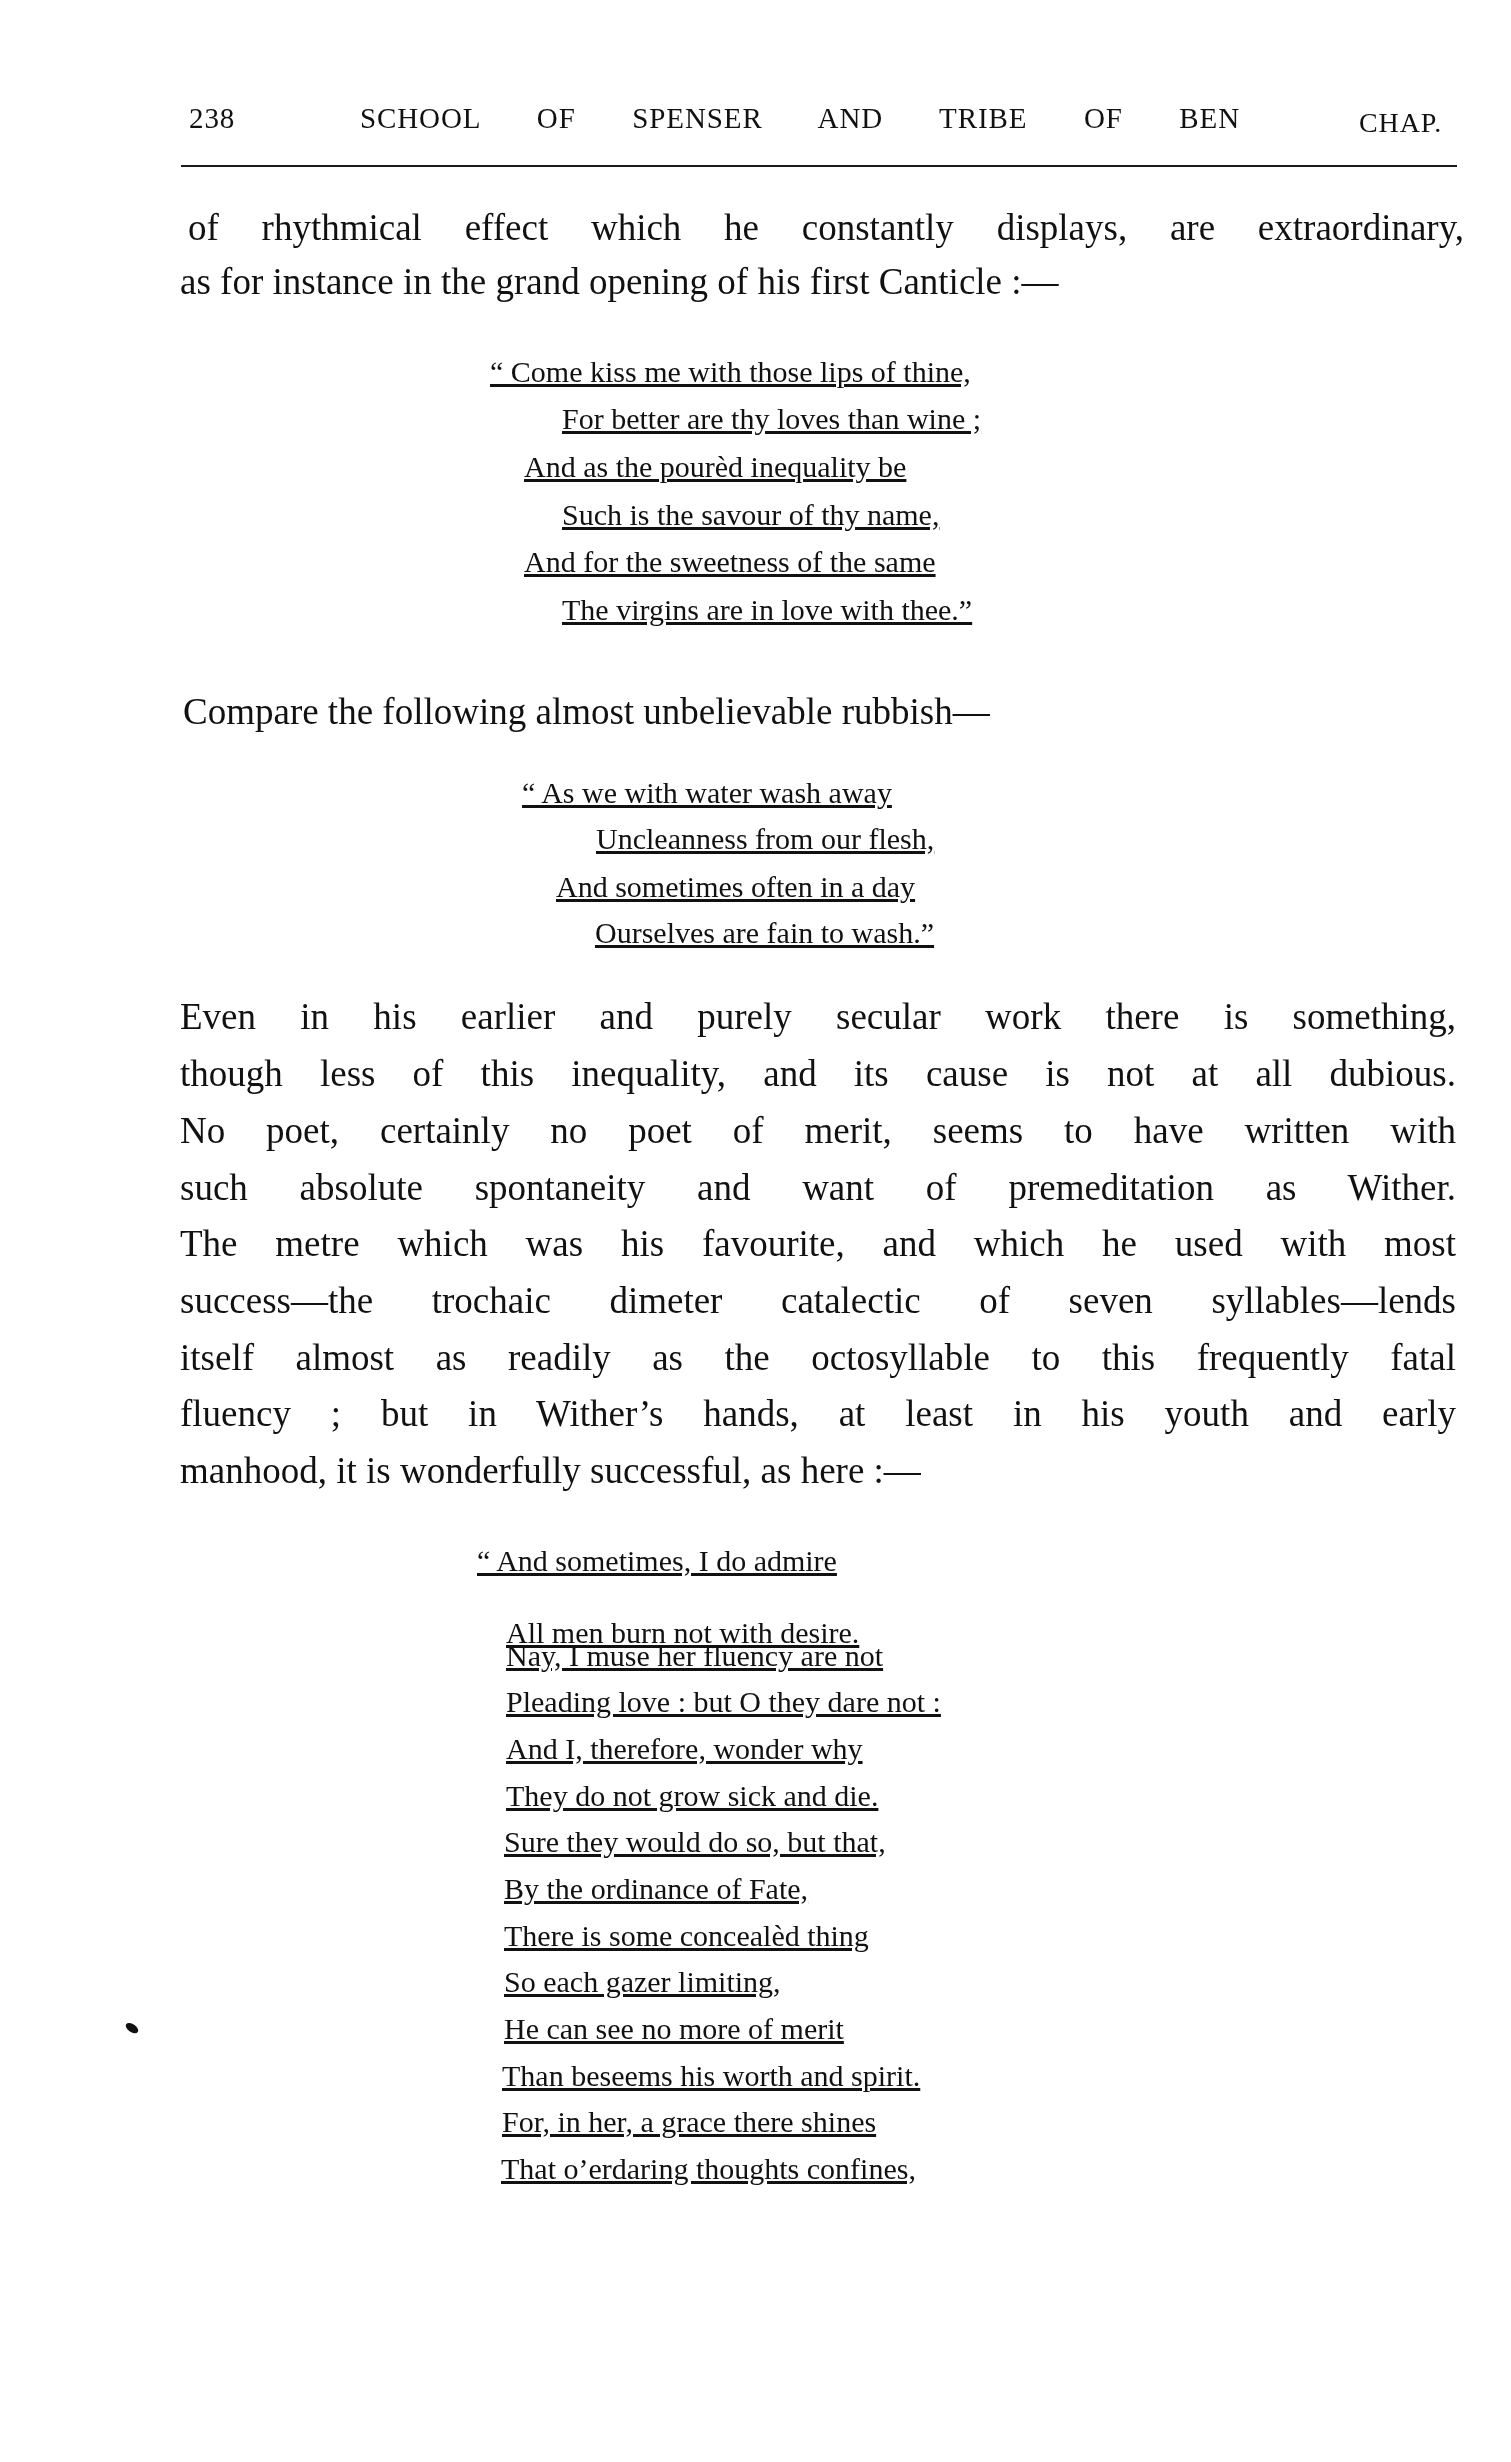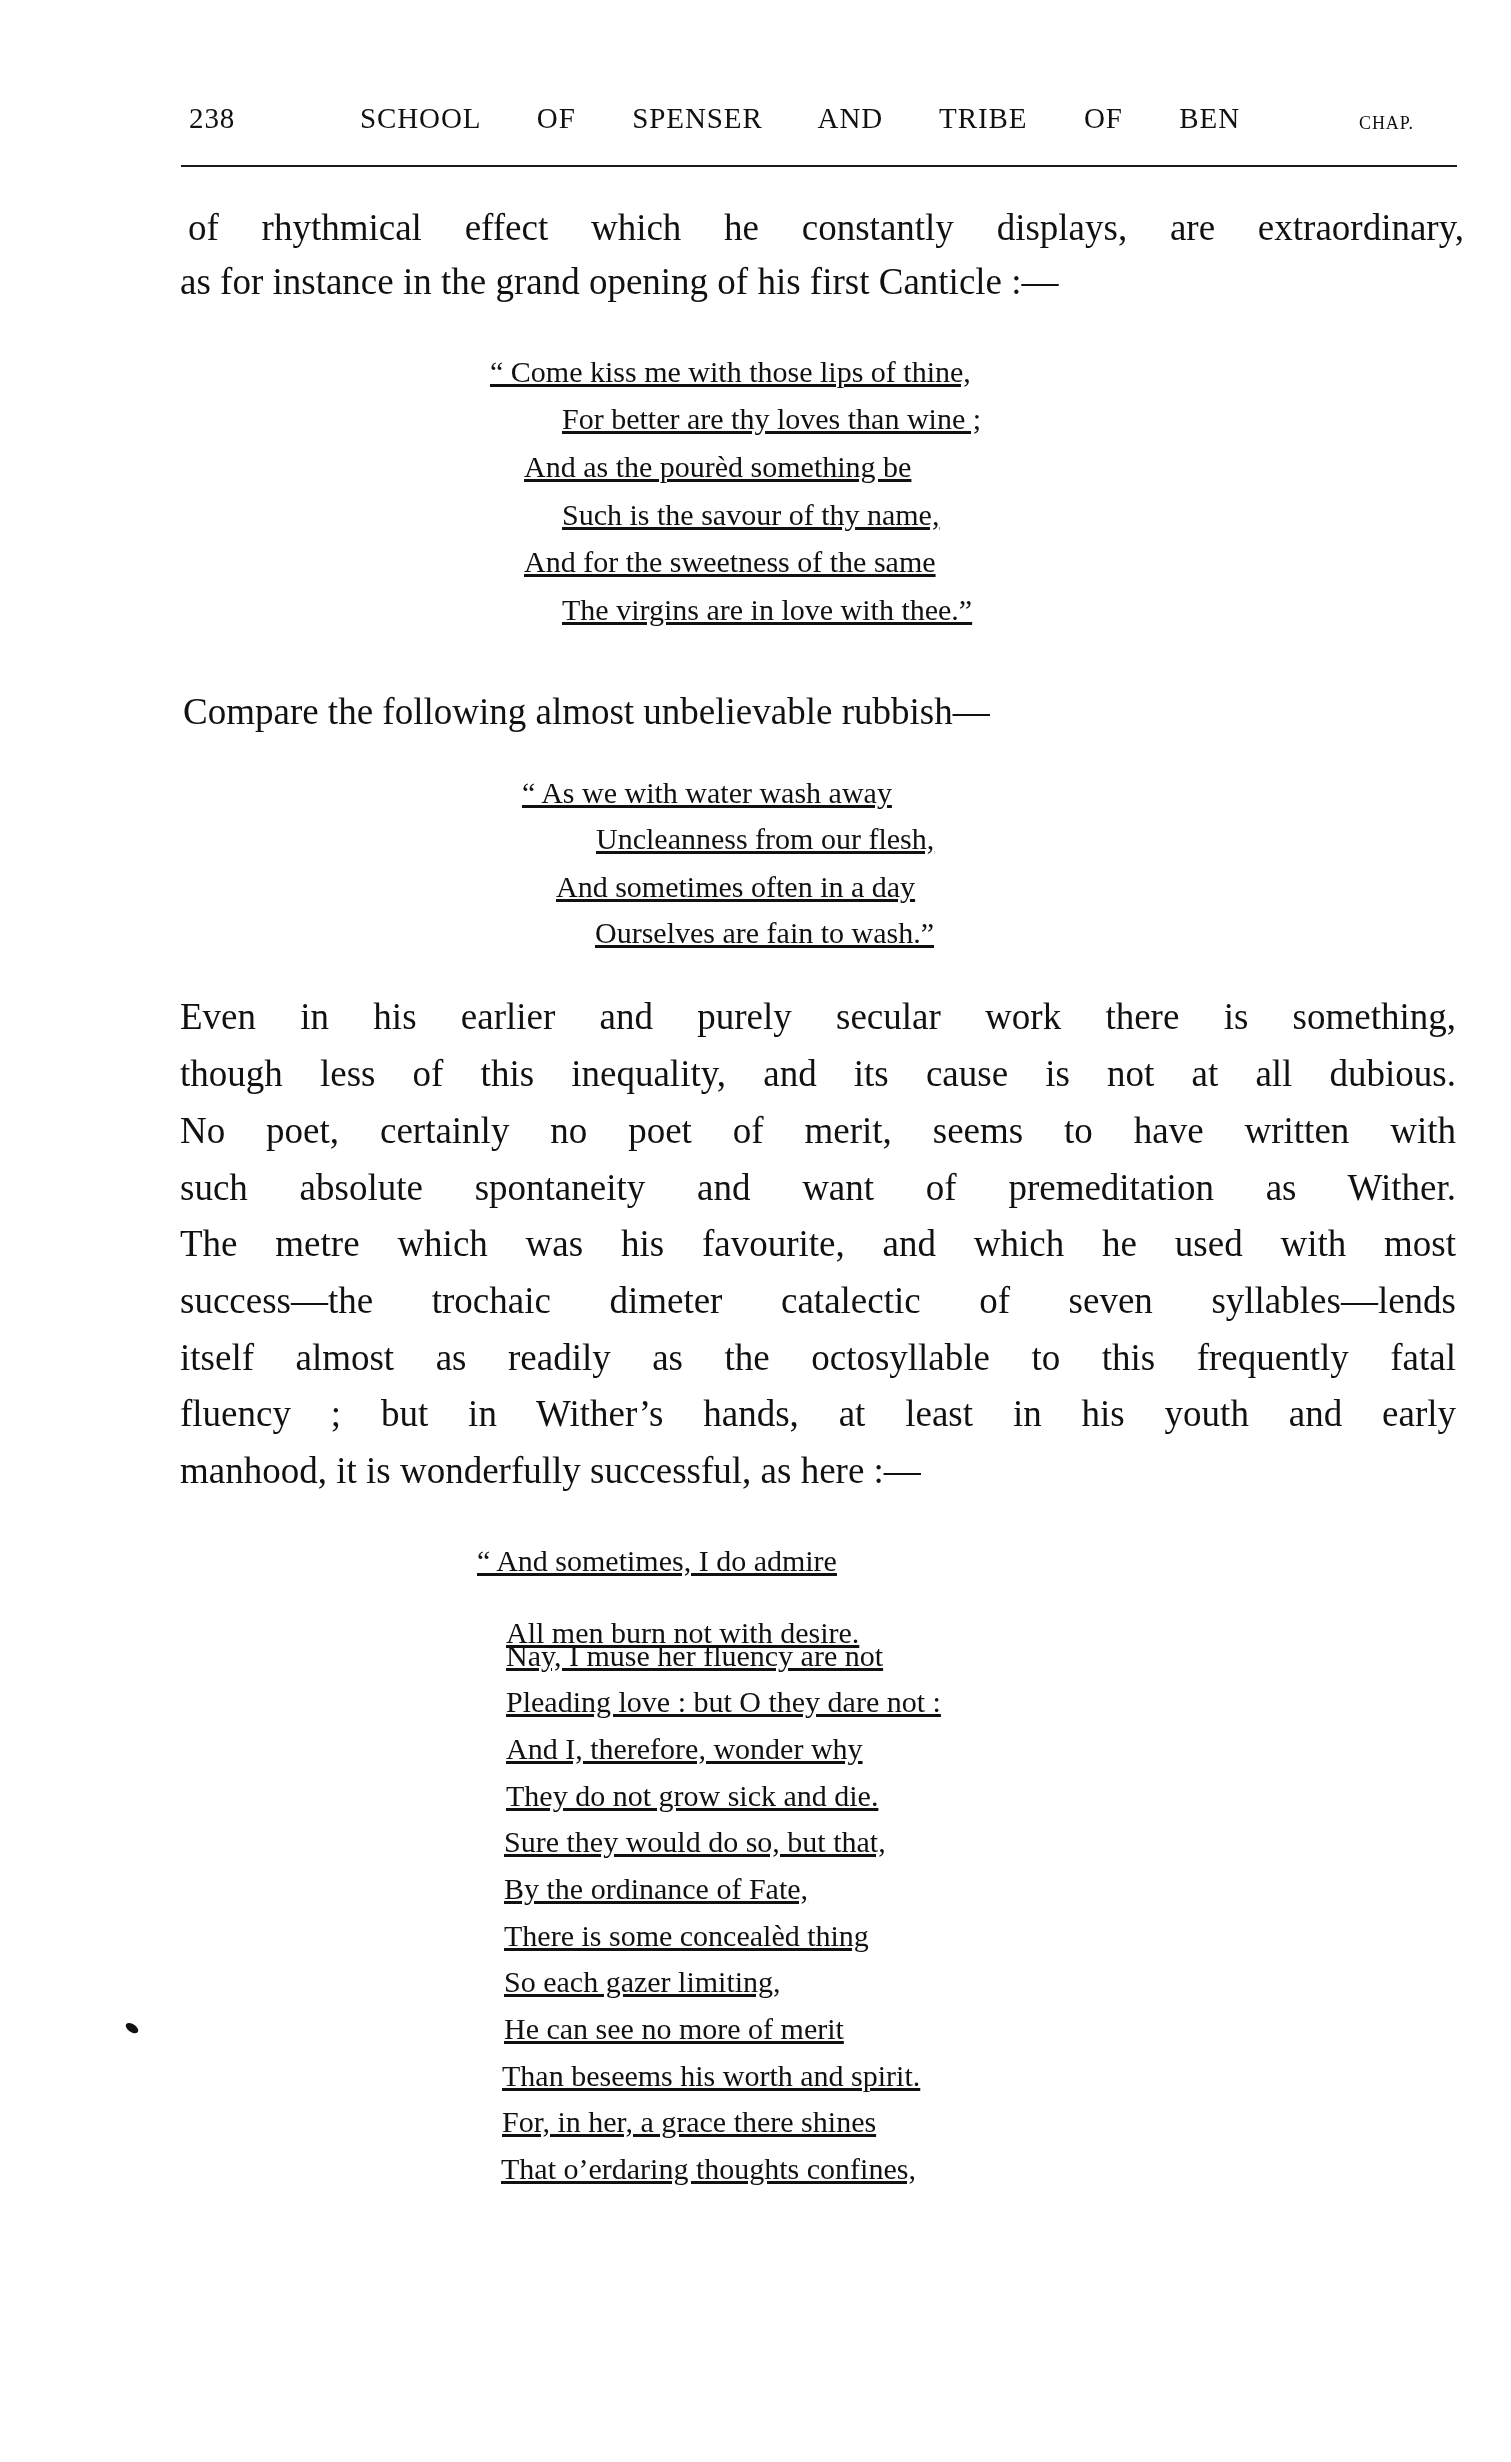--- a/index.html
+++ b/index.html
@@ -1,20 +1,20 @@
 <!DOCTYPE html>
 <html style="font-size:14.6px"><head>
 <meta charset="utf-8">
 <style>
   html, body { margin: 0; padding: 0; background: #ffffff; }
   body { width: 1512px; height: 2462px; position: relative; overflow: hidden; color: #111111;
          font-family: "Liberation Serif", "DejaVu Serif", serif; }
   .abs { position: absolute; white-space: nowrap; }
   .hdr { font-size: 29px; line-height: 29px; letter-spacing: 0.9px; }
-  .hdr-small { font-size: 18px; line-height: 22px; letter-spacing: 0.9px; }
+  .hdr-small { font-size: 28px; line-height: 22px; letter-spacing: 0.9px; }
   .rule { position: absolute; left: 181px; top: 165px; width: 1276px; height: 1.8px; background: #1a1a1a; }
   .body-line { position: absolute; left: 180px; width: 1276px; font-size: 37px; line-height: 37px;
                height: 37px; text-align: justify; text-align-last: justify; white-space: nowrap; }
   .body-line.last { text-align-last: left; }
   .poem-line { position: absolute; font-size: 30px; line-height: 30px; height: 30px; white-space: nowrap; text-decoration: underline; }
   .stray { position: absolute; left: 125px; top: 2024px; width: 13.7px; height: 8.2px; background: #111;
            border-radius: 50%; transform: rotate(35deg); }
 </style>
 </head>
 <body>
@@ -23,21 +23,21 @@
 <div class="abs hdr" style="left:360px; top:104px; width:880px; text-align:justify; text-align-last:justify;">SCHOOL OF SPENSER AND TRIBE OF BEN</div>
 <div class="abs hdr-small" style="left:1359px; top:112px;">CHAP.</div>
 <div class="rule"></div>
 
 <div class="body-line" style="top:209px;margin-left:8px;">of rhythmical effect which he constantly displays, are extraordinary,</div>
 <div class="body-line last" style="top:263px;">as for instance in the grand opening of his first Canticle :—</div>
 
 <div>
   <div class="poem-line" style="left:490px; top:357px;">“ Come kiss me with those lips of thine,</div>
   <div class="poem-line" style="left:562px; top:404px;">For better are thy loves than wine ;</div>
-  <div class="poem-line" style="left:524px; top:452px;">And as the pourèd something be</div>
+  <div class="poem-line" style="left:524px; top:452px;">And as the pourèd inequality be</div>
   <div class="poem-line" style="left:562px; top:500px;">Such is the savour of thy name,</div>
   <div class="poem-line" style="left:524px; top:547px;">And for the sweetness of the same</div>
   <div class="poem-line" style="left:562px; top:595px;">The virgins are in love with thee.”</div>
 </div>
 
 <div class="body-line last" style="top:693px; left:183px;">Compare the following almost unbelievable rubbish—</div>
 
 <div>
   <div class="poem-line" style="left:522px; top:778px;">“ As we with water wash away</div>
   <div class="poem-line" style="left:596px; top:824px;">Uncleanness from our flesh,</div>

